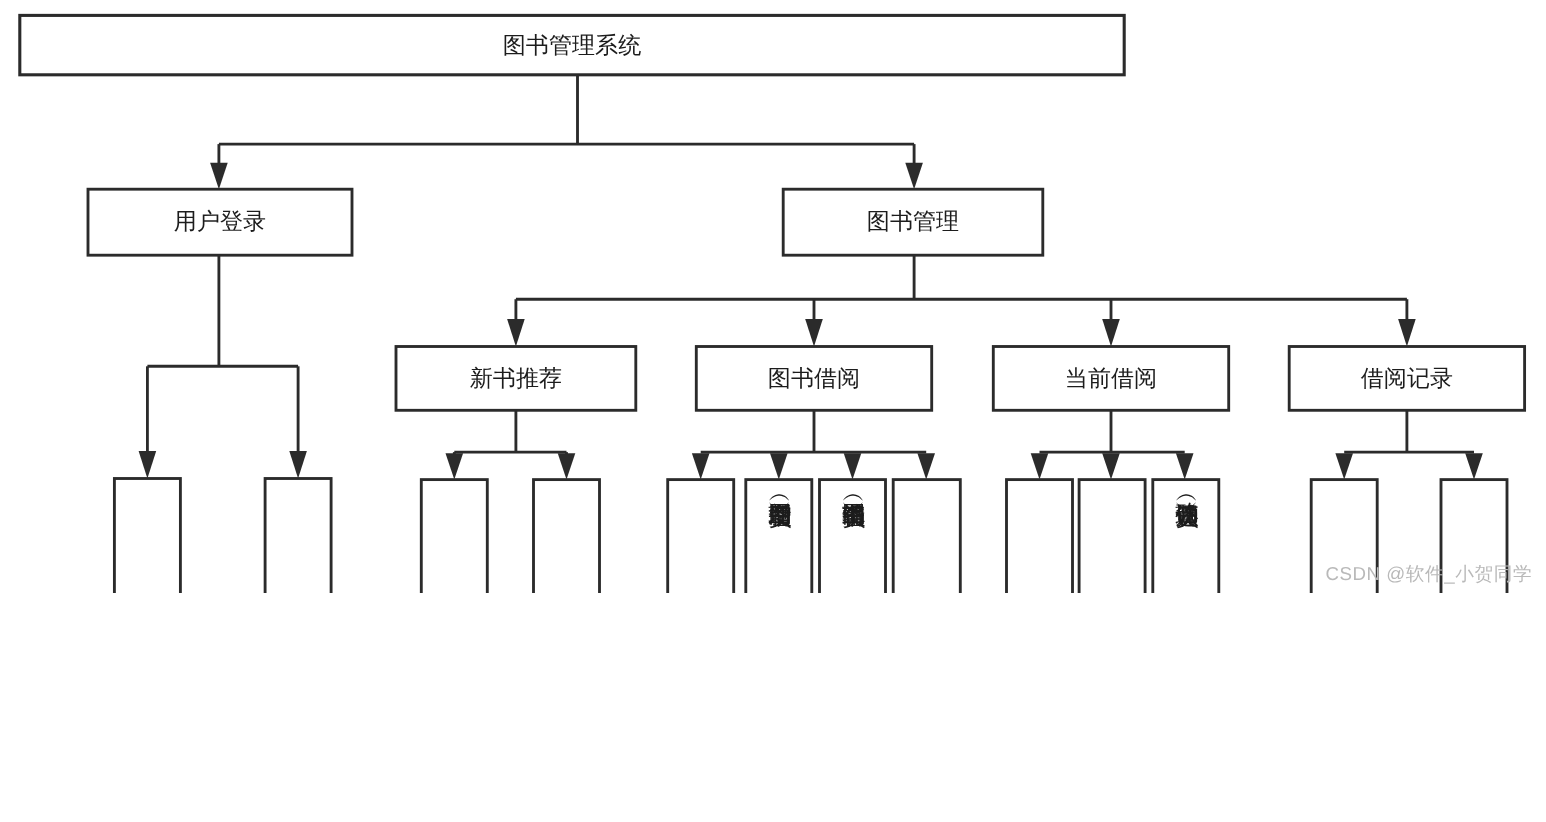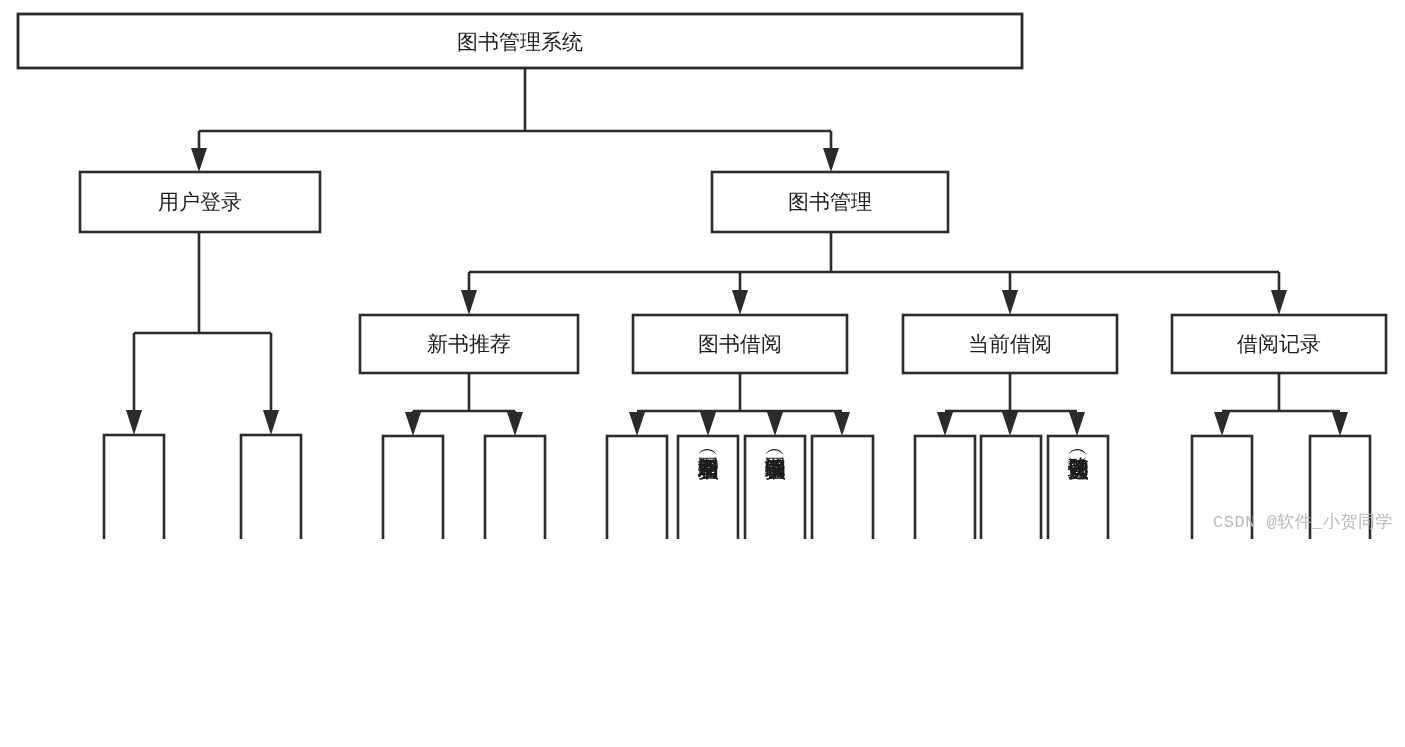--- a/index.html
+++ b/index.html
@@ -67,21 +67,21 @@
     writing-mode: vertical-rl;
     text-orientation: upright;
     letter-spacing: 0.5px;
     white-space: pre-wrap;
     text-align: center;
   }
   .watermark {
     position: absolute;
     right: 12px;
     bottom: 6px;
-    font-family: Liberation Mono, monospace;
+    font-family: Liberation Sans, sans-serif;
     font-size: 17px;
     color: #b9b9b9;
     letter-spacing: 0.5px;
     user-select: none;
     white-space: nowrap;
   }
 </style>
 </head>
 <body>
 

